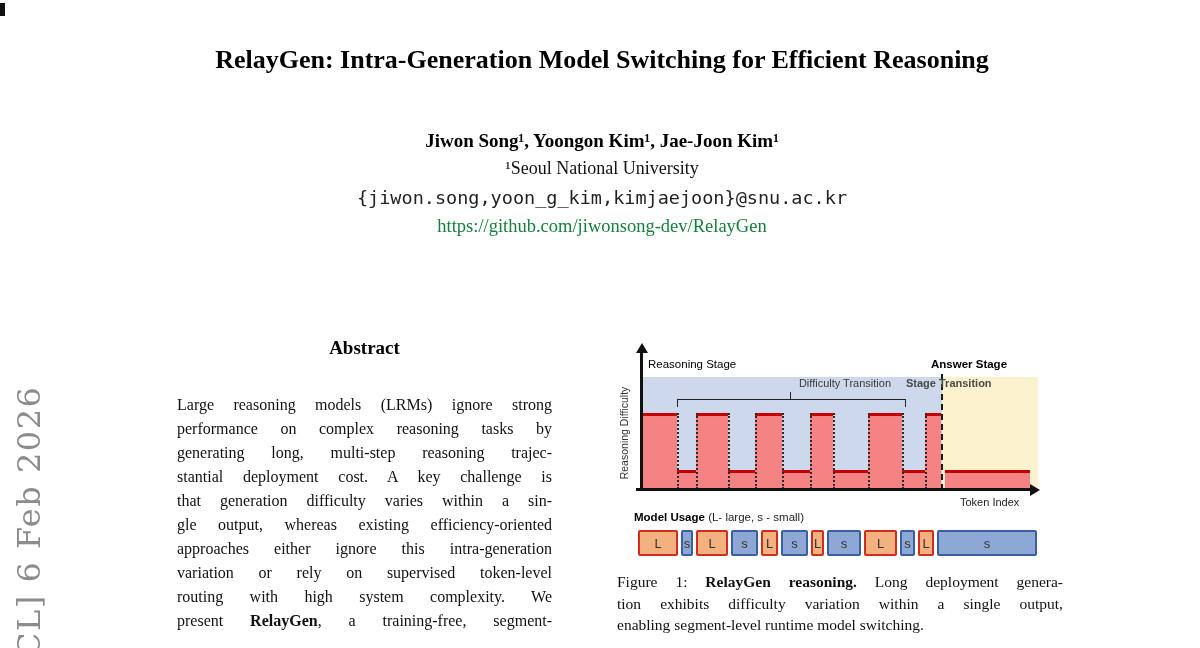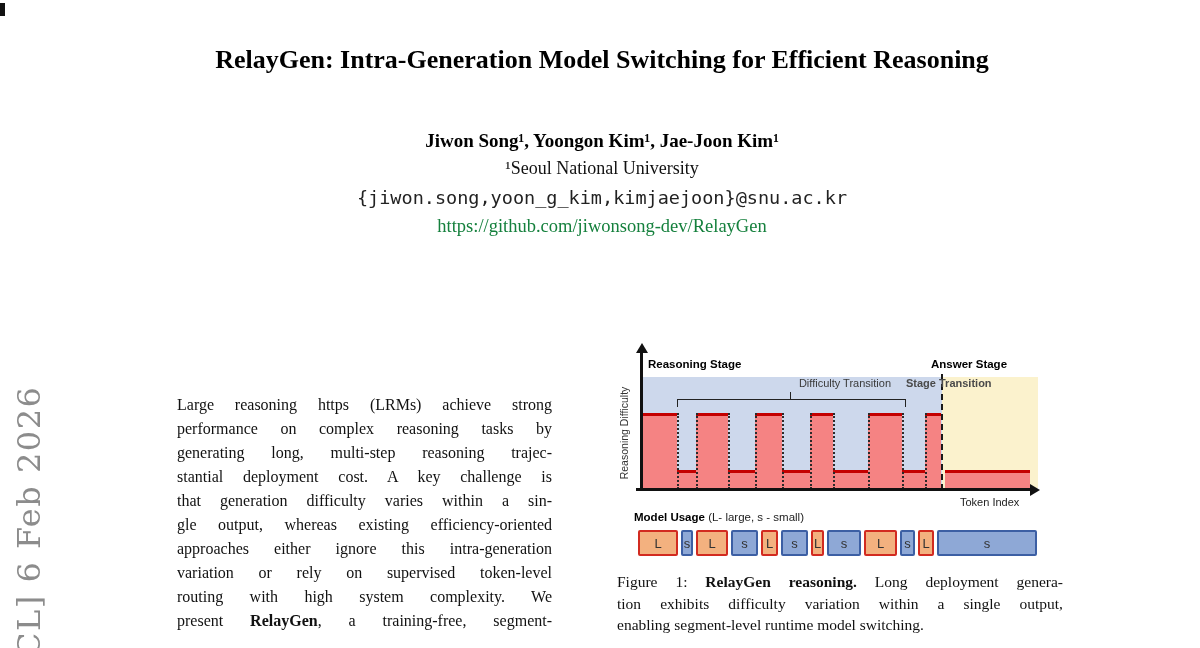--- a/index.html
+++ b/index.html
@@ -39,21 +39,21 @@
   .x-arrow { left:1030px; top:483.5px; width:0; height:0;
              border-top:6px solid transparent; border-bottom:6px solid transparent; border-left:10px solid #111; }
   .stage-dash { left:941px; top:374px; width:0; height:116px; border-left:2.5px dashed #1a1a1a; }
 
   .bracket-h  { left:677px; top:399px; width:228px; height:0; border-top:1.5px solid #222; }
   .bracket-l  { left:677px; top:399px; width:0; height:8px; border-left:1.5px solid #222; }
   .bracket-r  { left:905px; top:399px; width:0; height:8px; border-left:1.5px solid #222; }
   .bracket-c  { left:790px; top:392px; width:0; height:7px; border-left:1.5px solid #222; }
 
   .fig-label { position:absolute; font-family:"Liberation Sans", sans-serif; white-space:nowrap; }
-  .lbl-reasoning { left:648px; top:358px; font-size:11.5px; font-weight:bold; color:#000; }
+  .lbl-reasoning { left:648px; top:358px; font-size:11.5px; font-weight:normal; color:#000; }
   .lbl-answer    { left:900px; top:358px; width:138px; text-align:center; font-size:11.5px; font-weight:bold; color:#000; }
   .lbl-diff-tr   { left:691px; top:377px; width:200px; text-align:right; font-size:11px; color:#3a3a3a; }
   .lbl-stage-tr  { left:906px; top:377px; font-size:11px; color:#4a4a4a;font-weight:bold; }
   .lbl-ylabel    { left:624px; top:433px; transform:translate(-50%,-50%) rotate(-90deg);
                    font-size:10.5px; color:#333; }
   .lbl-xlabel    { left:960px; top:496px; font-size:11px; color:#222; }
   .lbl-usage     { left:634px; top:511px; font-size:11.5px; color:#222; }
   .lbl-usage b   { color:#000; }
 
   #model-strip { position:absolute; left:638px; top:530px; display:flex; gap:3px; }
@@ -74,22 +74,23 @@
 
   <div class="corner-mark"></div>
   <div class="arxiv-stamp">CL] 6 Feb 2026</div>
 
   <div class="center-line hdr-title">RelayGen: Intra-Generation Model Switching for Efficient Reasoning</div>
   <div class="center-line hdr-authors">Jiwon Song¹, Yoongon Kim¹, Jae-Joon Kim¹</div>
   <div class="center-line hdr-affil">¹Seoul National University</div>
   <div class="center-line hdr-email">{jiwon.song,yoon_g_kim,kimjaejoon}@snu.ac.kr</div>
   <div class="center-line hdr-url"><a style="color:#15803d; text-decoration:none;font-family:Liberation Serif, serif;">https://github.com/jiwonsong-dev/RelayGen</a></div>
 
+  <div class="abstract-heading">Abstract</div>
   <div id="abstract-col">
-    <div class="abs-line">Large reasoning https (LRMs) achieve strong</div>
+    <div class="abs-line">Large reasoning models (LRMs) ignore strong</div>
     <div class="abs-line">performance on complex reasoning tasks by</div>
     <div class="abs-line">generating long, multi-step reasoning trajec-</div>
     <div class="abs-line">stantial deployment cost.  A key challenge is</div>
     <div class="abs-line">that generation difficulty varies within a sin-</div>
     <div class="abs-line">gle output, whereas existing efficiency-oriented</div>
     <div class="abs-line">approaches either ignore this intra-generation</div>
     <div class="abs-line">variation or rely on supervised token-level</div>
     <div class="abs-line">routing with high system complexity.  We</div>
     <div class="abs-line"><span>present </span><b>RelayGen</b><span>, a training-free, segment-</span></div>
   </div>

